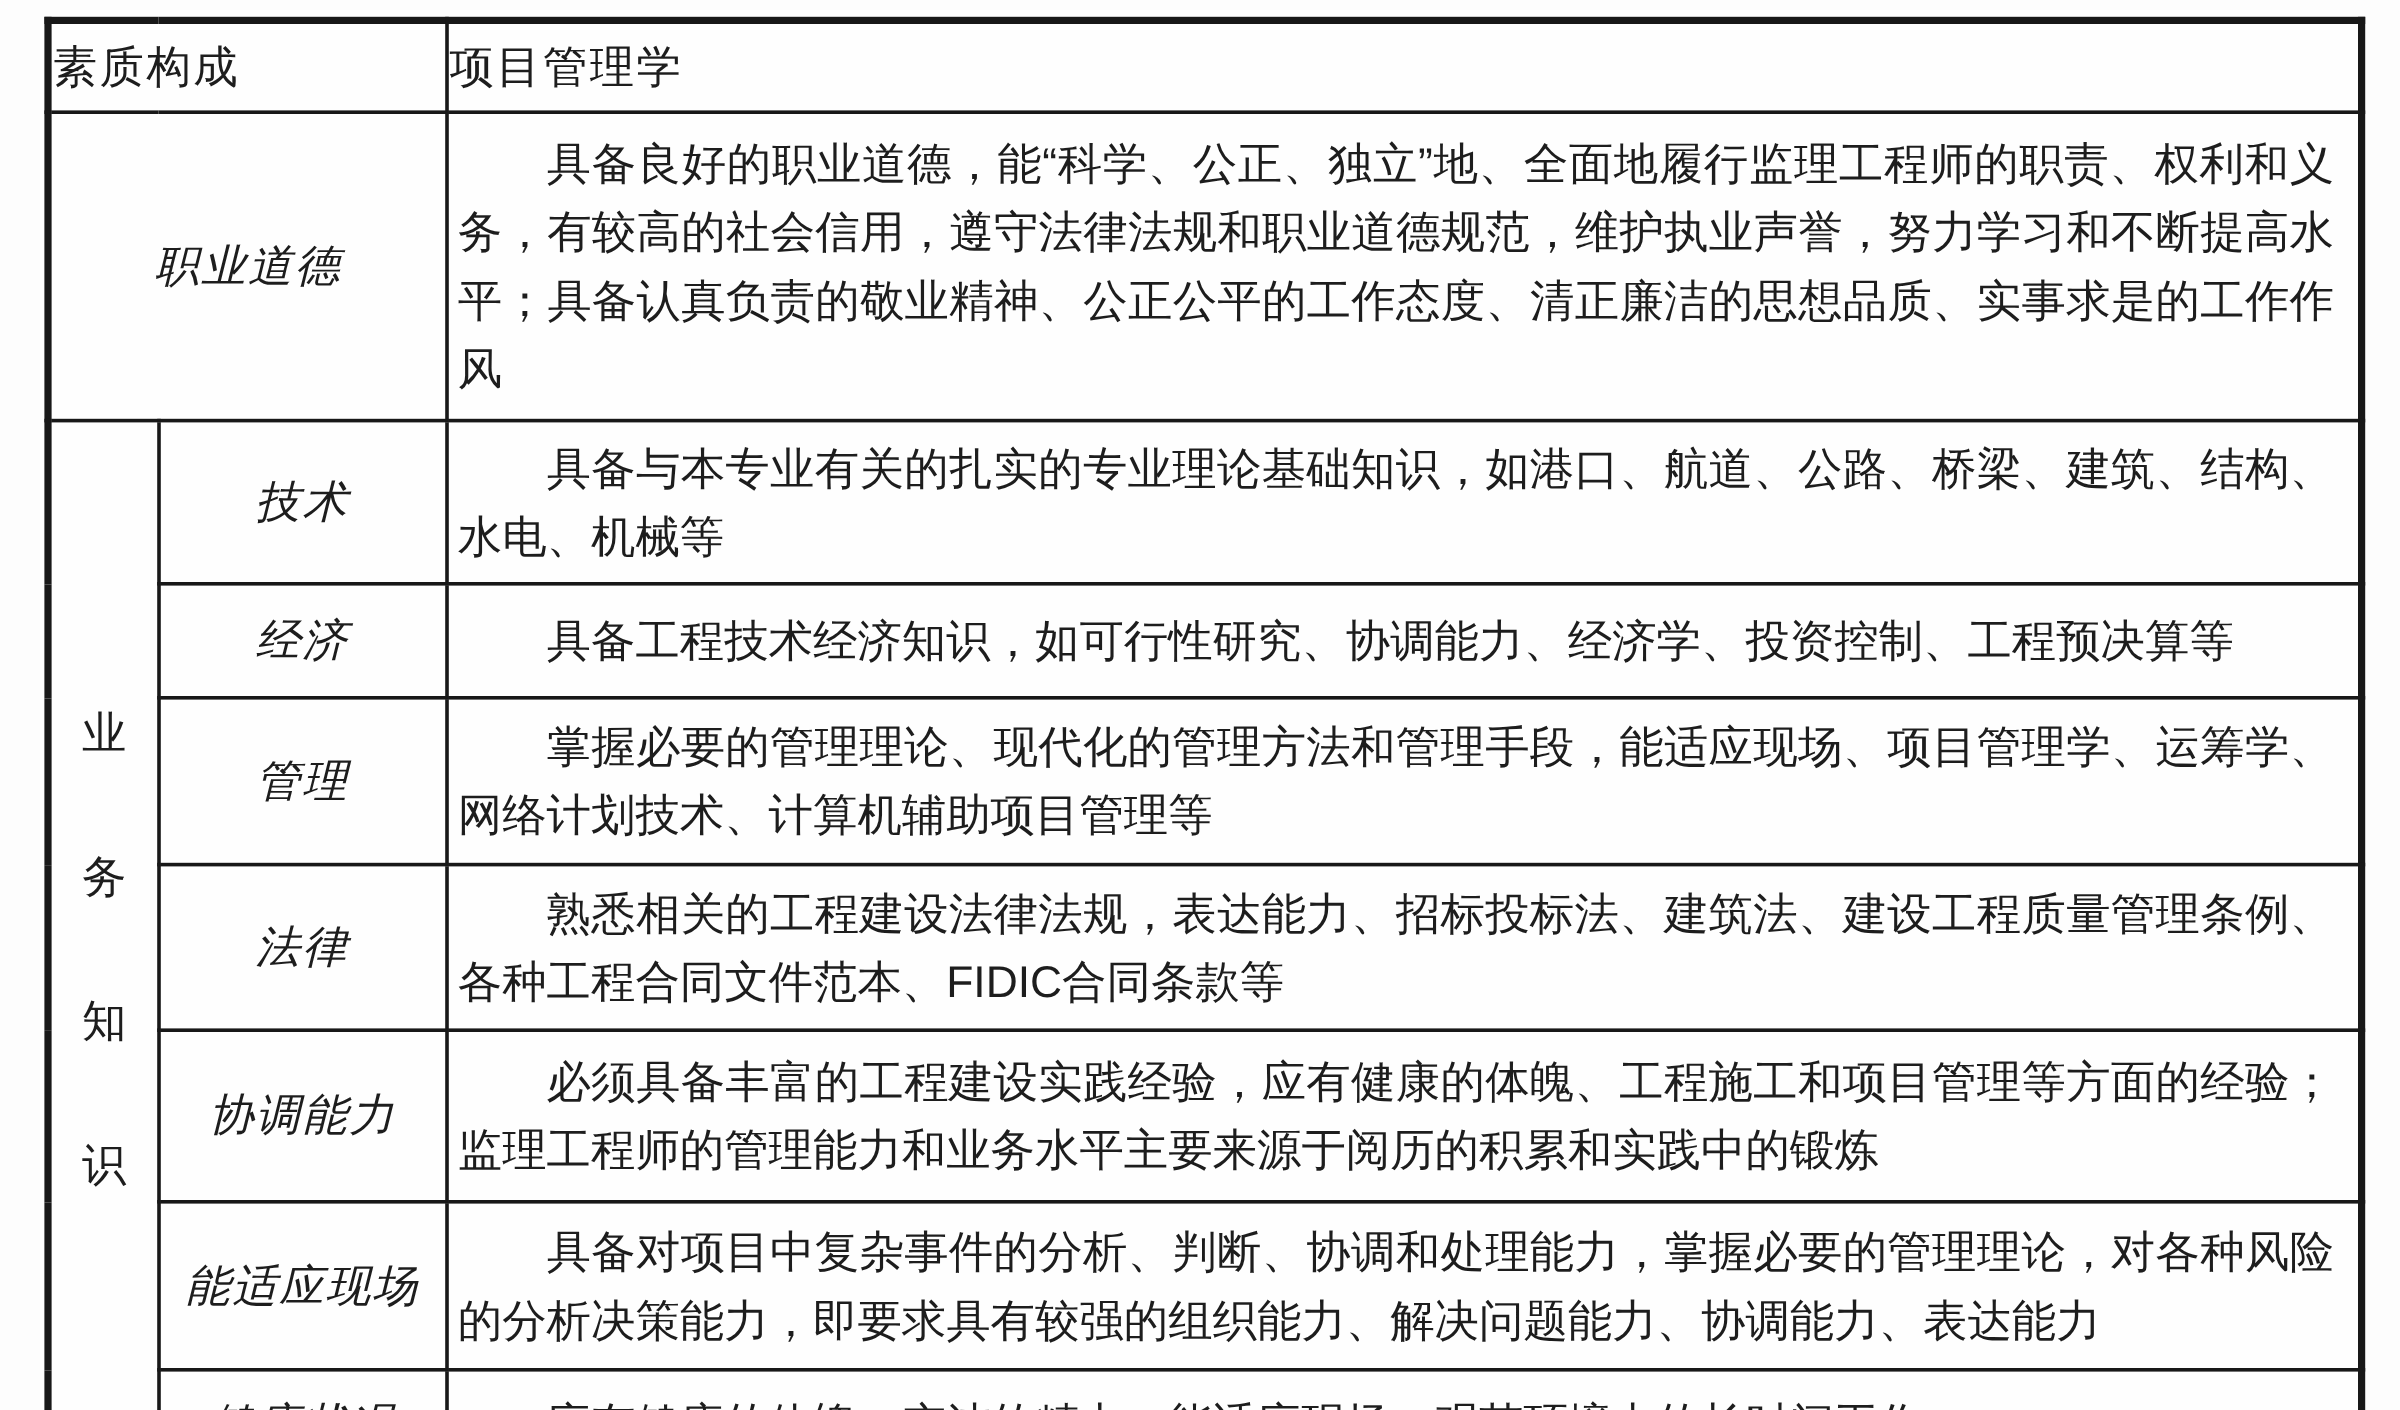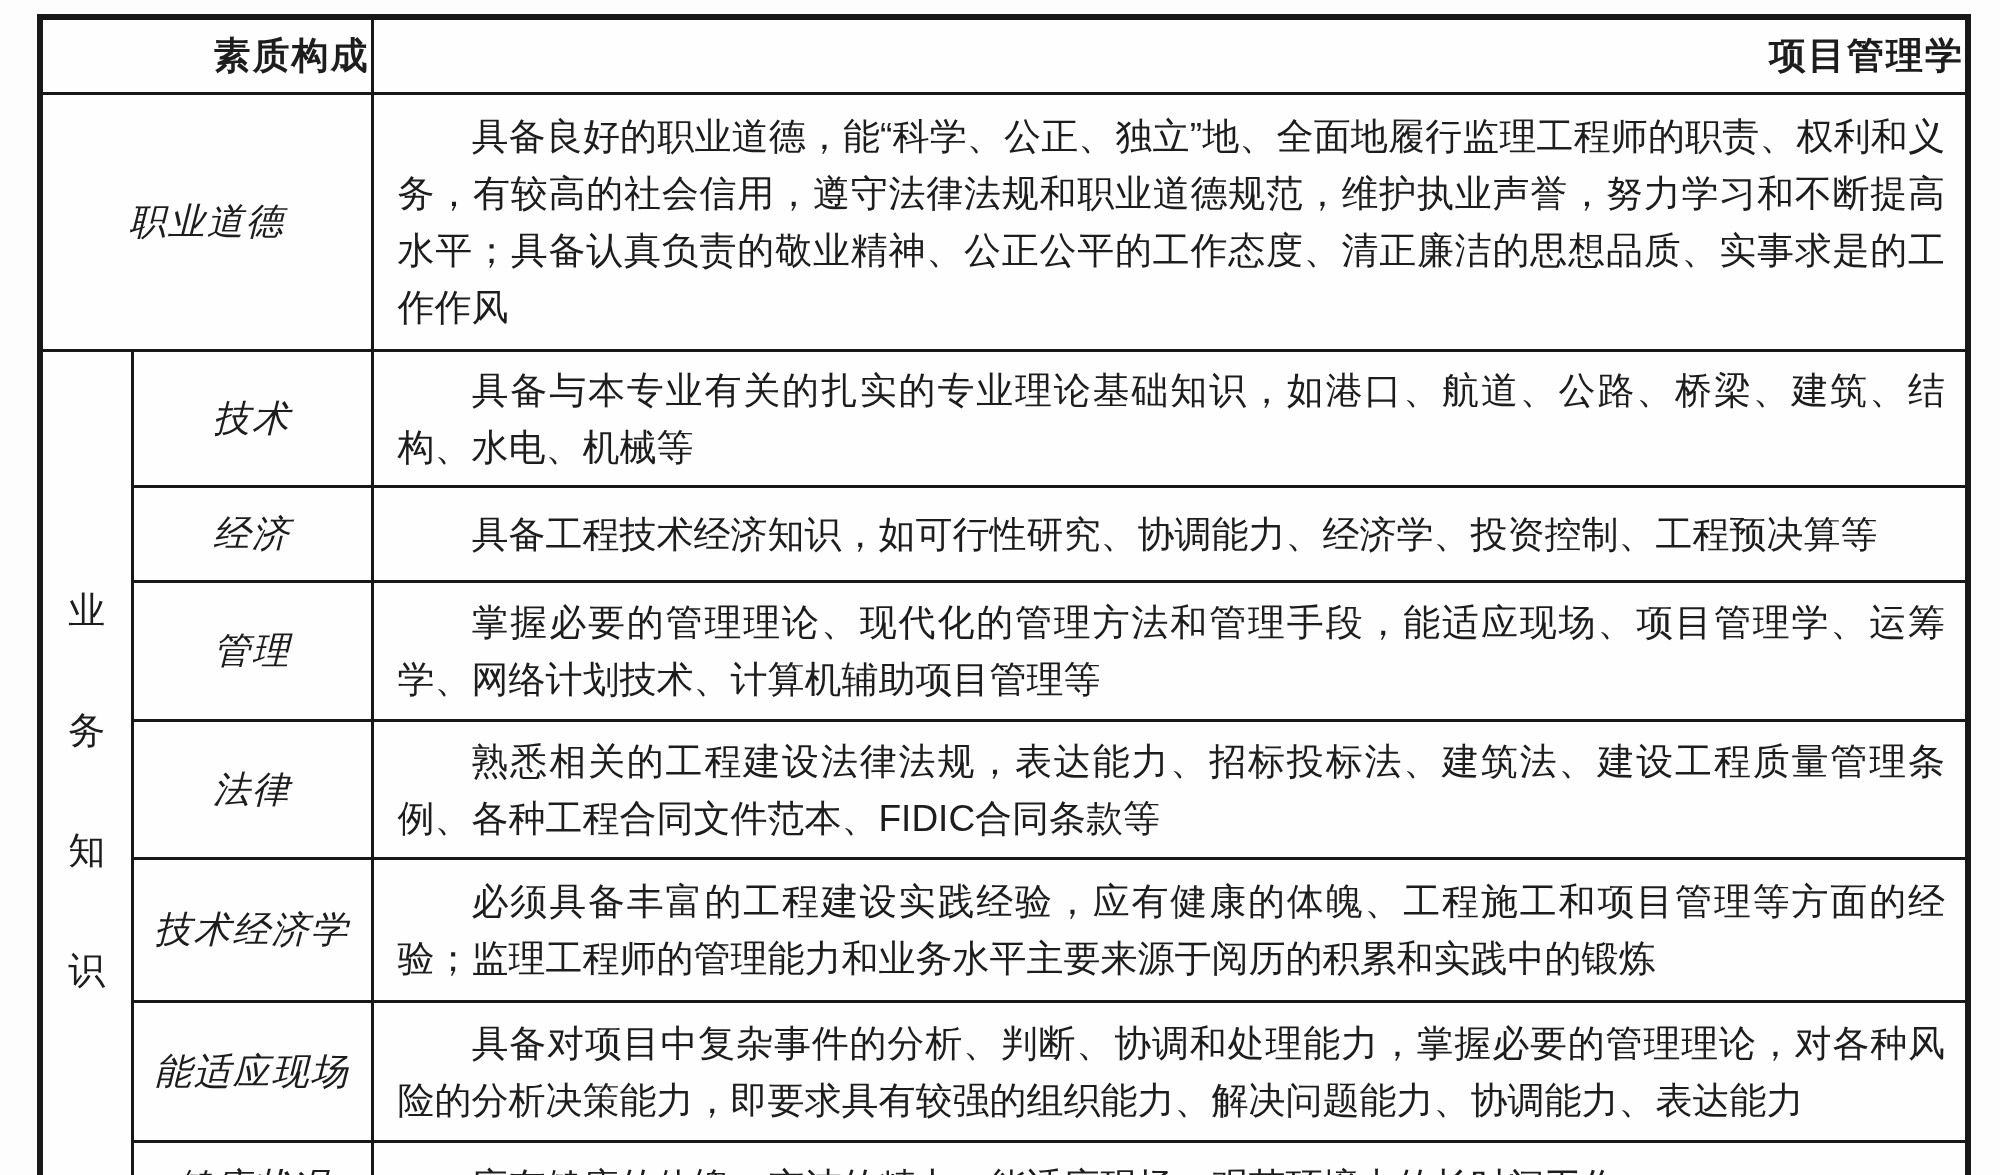--- a/index.html
+++ b/index.html
@@ -25,33 +25,33 @@
     background: #fefefe;
     border: 6px solid #181818;
   }
   td, th {
     border: 3px solid #181818;
     vertical-align: middle;
     overflow: hidden;
   }
   th {
     font-size: 37px;
-    font-weight: bold;
-    text-align: right;
+    font-weight: normal;
+    text-align: left;
     height: 70px;
     letter-spacing: 2px;
   }
   .label-cell {
     text-align: center;
     font-size: 37px;
     letter-spacing: 2px;
     vertical-align: middle;
     font-style: italic;
   }
-  .text-cell { padding: 6px 20px 6px 24px; vertical-align: middle; }
+  .text-cell { padding: 6px 20px 6px 8px; vertical-align: middle; }
   .text-cell p {
     margin: 0;
     font-size: 37px;
     line-height: 57px;
     text-align: justify;
     text-justify: inter-ideograph;
     text-indent: 2em;
   }
   
   .r-morals    td { height: 242px; }
@@ -127,21 +127,21 @@
     </tr>
 
     <tr class="r-law">
       <td class="label-cell">法律</td>
       <td class="text-cell">
         <p>熟悉相关的工程建设法律法规，表达能力、招标投标法、建筑法、建设工程质量管理条例、各种工程合同文件范本、FIDIC合同条款等</p>
       </td>
     </tr>
 
     <tr class="r-practice">
-      <td class="label-cell">技术经济学</td>
+      <td class="label-cell">协调能力</td>
       <td class="text-cell">
         <p>必须具备丰富的工程建设实践经验，应有健康的体魄、工程施工和项目管理等方面的经验；监理工程师的管理能力和业务水平主要来源于阅历的积累和实践中的锻炼</p>
       </td>
     </tr>
 
     <tr class="r-ability">
       <td class="label-cell">能适应现场</td>
       <td class="text-cell">
         <p>具备对项目中复杂事件的分析、判断、协调和处理能力，掌握必要的管理理论，对各种风险的分析决策能力，即要求具有较强的组织能力、解决问题能力、协调能力、表达能力</p>
       </td>

